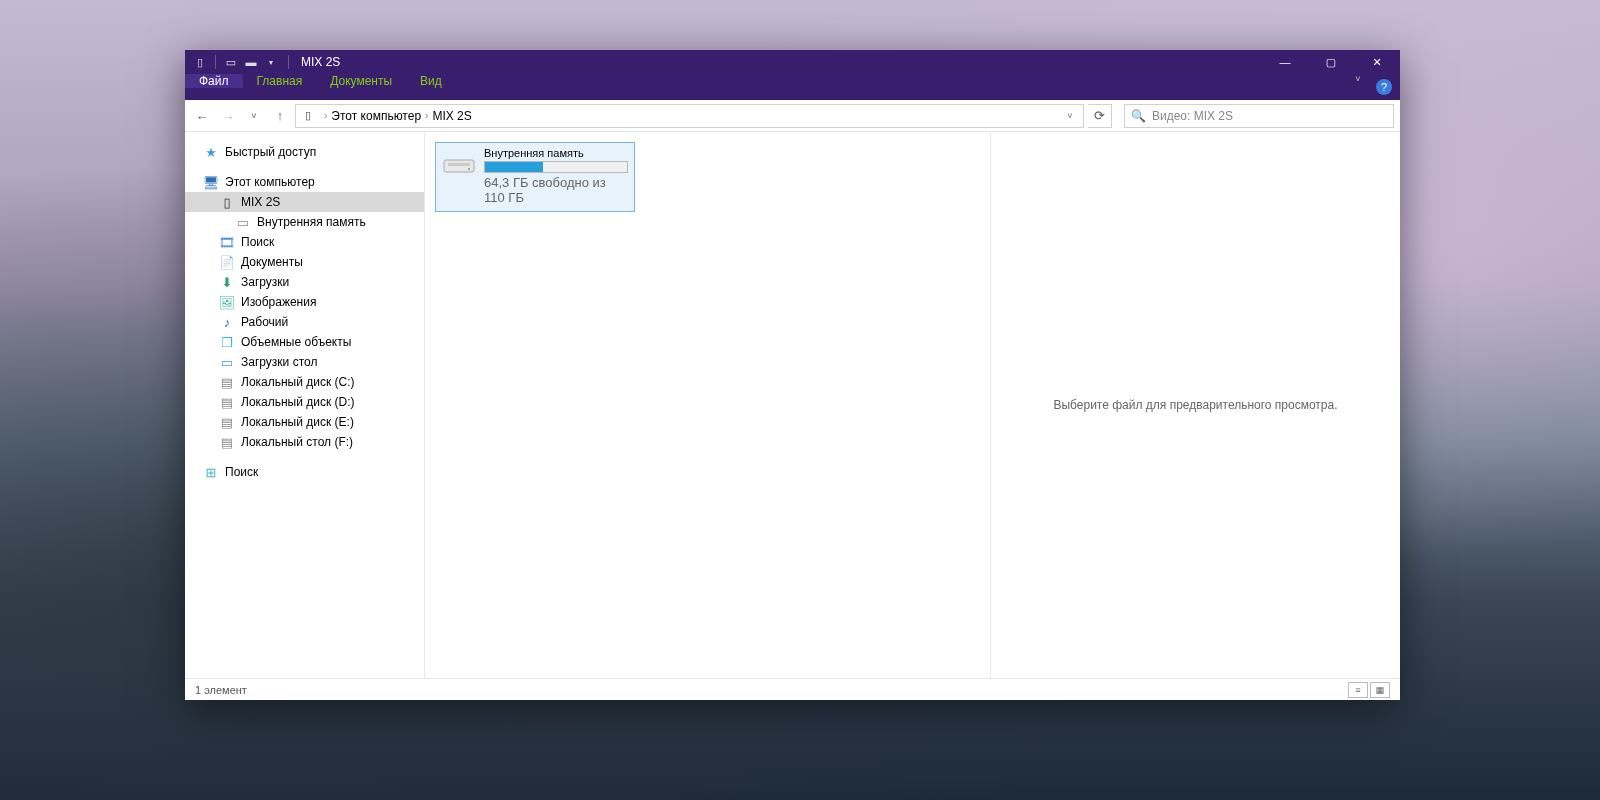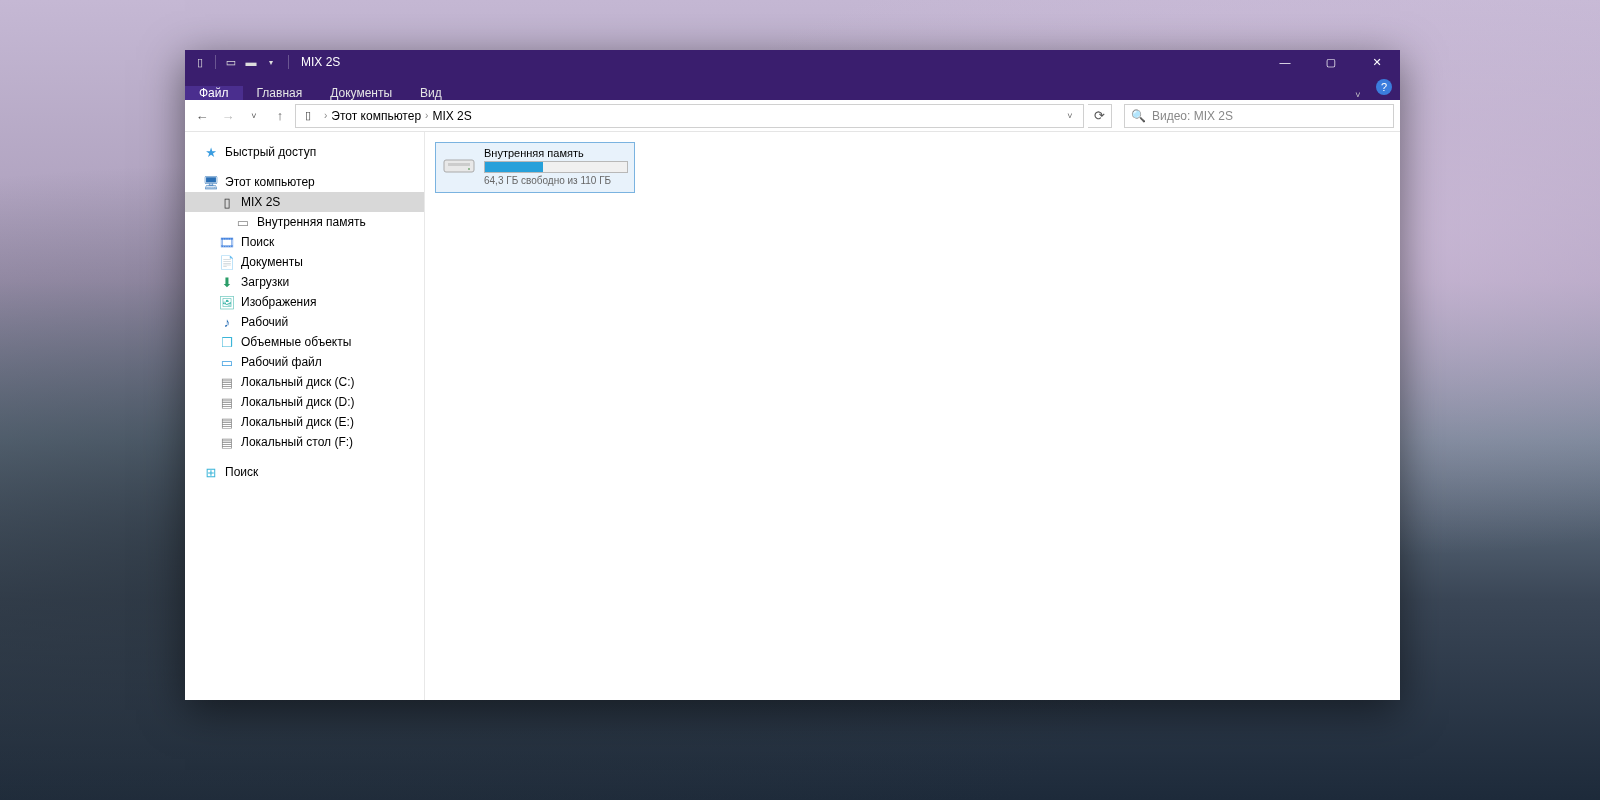--- a/index.html
+++ b/index.html
@@ -13,22 +13,22 @@
 
 .titlebar { background:#3a1e6e; height:24px; display:flex; align-items:center; color:#fff; font-size:11px; }
 .qat { display:flex; align-items:center; gap:6px; padding:0 8px; }
 .qat-icon { width:14px; height:14px; display:flex; align-items:center; justify-content:center; font-size:11px; color:#ddd; }
 .qat-sep { width:1px; height:14px; background:rgba(255,255,255,0.25); margin:0 2px; }
 .titlebar-title { margin-left:10px; font-size:12px; color:#fff; }
 .titlebar-spacer { flex:1; }
 .winctl { display:flex; }
 .winctl button { width:46px; height:24px; background:transparent; border:none; color:#fff; font-size:11px; cursor:pointer; display:flex; align-items:center; justify-content:center; }
 
-.ribbon { background:#3a1e6e; height:26px; display:flex; align-items:flex-end; }
-.ribbon-tab { padding:0 14px; font-size:12px; color:#e5e5e5; display:flex; align-items:center; cursor:pointer; }
+.ribbon { background:#3a1e6e; height:26px; display:flex; align-items:flex-start; }
+.ribbon-tab { padding:0 14px; font-size:12px; color:#84cc16; display:flex; align-items:center; cursor:pointer; }
 .ribbon-tab.file { background:#4a2e8e; color:#fff; }
 .ribbon-spacer { flex:1; }
 .ribbon-help { width:24px; display:flex; align-items:center; justify-content:center; color:#fff; background:#3b7ddd; border-radius:50%; width:16px; height:16px; font-size:11px; margin:5px 8px; cursor:pointer; }
 .ribbon-caret { width:20px; display:flex; align-items:center; justify-content:center; color:#ccc; font-size:9px; cursor:pointer; }
 
 .navbar { height:32px; background:#fff; border-bottom:1px solid #e5e5e5; display:flex; align-items:center; padding:0 6px; gap:4px; }
 .nav-btn { width:22px; height:24px; display:flex; align-items:center; justify-content:center; color:#555; font-size:13px; cursor:pointer; }
 .nav-btn.disabled { color:#bbb; }
 .addr { flex:1; height:24px; border:1px solid #d0d0d0; display:flex; align-items:center; padding:0 4px; font-size:12px; }
 .addr-icon { width:16px; height:16px; display:flex; align-items:center; justify-content:center; font-size:11px; color:#444; margin-right:4px; }
@@ -50,21 +50,21 @@
 .tree-item.l3 { padding-left:50px; }
 .tree-gap { height:10px; }
 
 .content { flex:1; padding:10px; }
 .drive-tile { width:200px; border:1px solid #7ab3e0; background:#e8f2fb; padding:4px 6px 6px 6px; display:flex; gap:8px; cursor:pointer; }
 .drive-icon { width:34px; height:34px; display:flex; align-items:center; justify-content:center; }
 .drive-info { flex:1; font-size:11px; }
 .drive-name { color:#000; margin-bottom:2px; }
 .drive-bar { height:12px; border:1px solid #b8b8b8; background:#f0f0f0; margin-bottom:2px; position:relative; }
 .drive-bar-fill { position:absolute; left:0; top:0; bottom:0; background:#26a0da; }
-.drive-sub { color:#666; font-size:10px; }
+.drive-sub { color:#666; font-size:13px; }
 
 .preview { width:410px; border-left:1px solid #e8e8e8; display:flex; align-items:center; justify-content:center; font-size:12px; color:#666; padding:20px; text-align:center; }
 
 .status { height:22px; border-top:1px solid #e5e5e5; display:flex; align-items:center; padding:0 10px; font-size:11px; color:#555; }
 .status-spacer { flex:1; }
 .view-toggle { display:flex; gap:2px; }
 .view-btn { width:20px; height:16px; border:1px solid #bbb; display:flex; align-items:center; justify-content:center; font-size:9px; color:#666; cursor:pointer; }
 
 
 .ico-star { color:#3b9de0; }
@@ -174,21 +174,21 @@
       <div class="tree-item l2">
           <span class="icon ico-music">♪</span>
           <span>Рабочий</span>
         </div>
       <div class="tree-item l2">
           <span class="icon ico-3d">❒</span>
           <span>Объемные объекты</span>
         </div>
       <div class="tree-item l2">
           <span class="icon ico-desk">▭</span>
-          <span>Рабочий файл</span>
+          <span>Загрузки стол</span>
         </div>
       <div class="tree-item l2">
           <span class="icon ico-disk">▤</span>
           <span>Локальный диск (C:)</span>
         </div>
       <div class="tree-item l2">
           <span class="icon ico-disk">▤</span>
           <span>Локальный диск (D:)</span>
         </div>
       <div class="tree-item l2">
@@ -218,16 +218,27 @@
         <div class="drive-info">
           <div class="drive-name">Внутренняя память</div>
           <div class="drive-bar">
             <div class="drive-bar-fill" style="width:41%"></div>
           </div>
           <div class="drive-sub">64,3 ГБ свободно из 110 ГБ</div>
         </div>
       </div>
     </div>
 
-  </div>
-
+    <div class="preview">
+      <span>Выберите файл для предварительного просмотра.</span>
+    </div>
+  </div>
+
+  <div class="status">
+    <span>1 элемент</span>
+    <div class="status-spacer"></div>
+    <div class="view-toggle">
+      <div class="view-btn">≡</div>
+      <div class="view-btn">▦</div>
+    </div>
+  </div>
 
 </div>
 
 </body></html>

